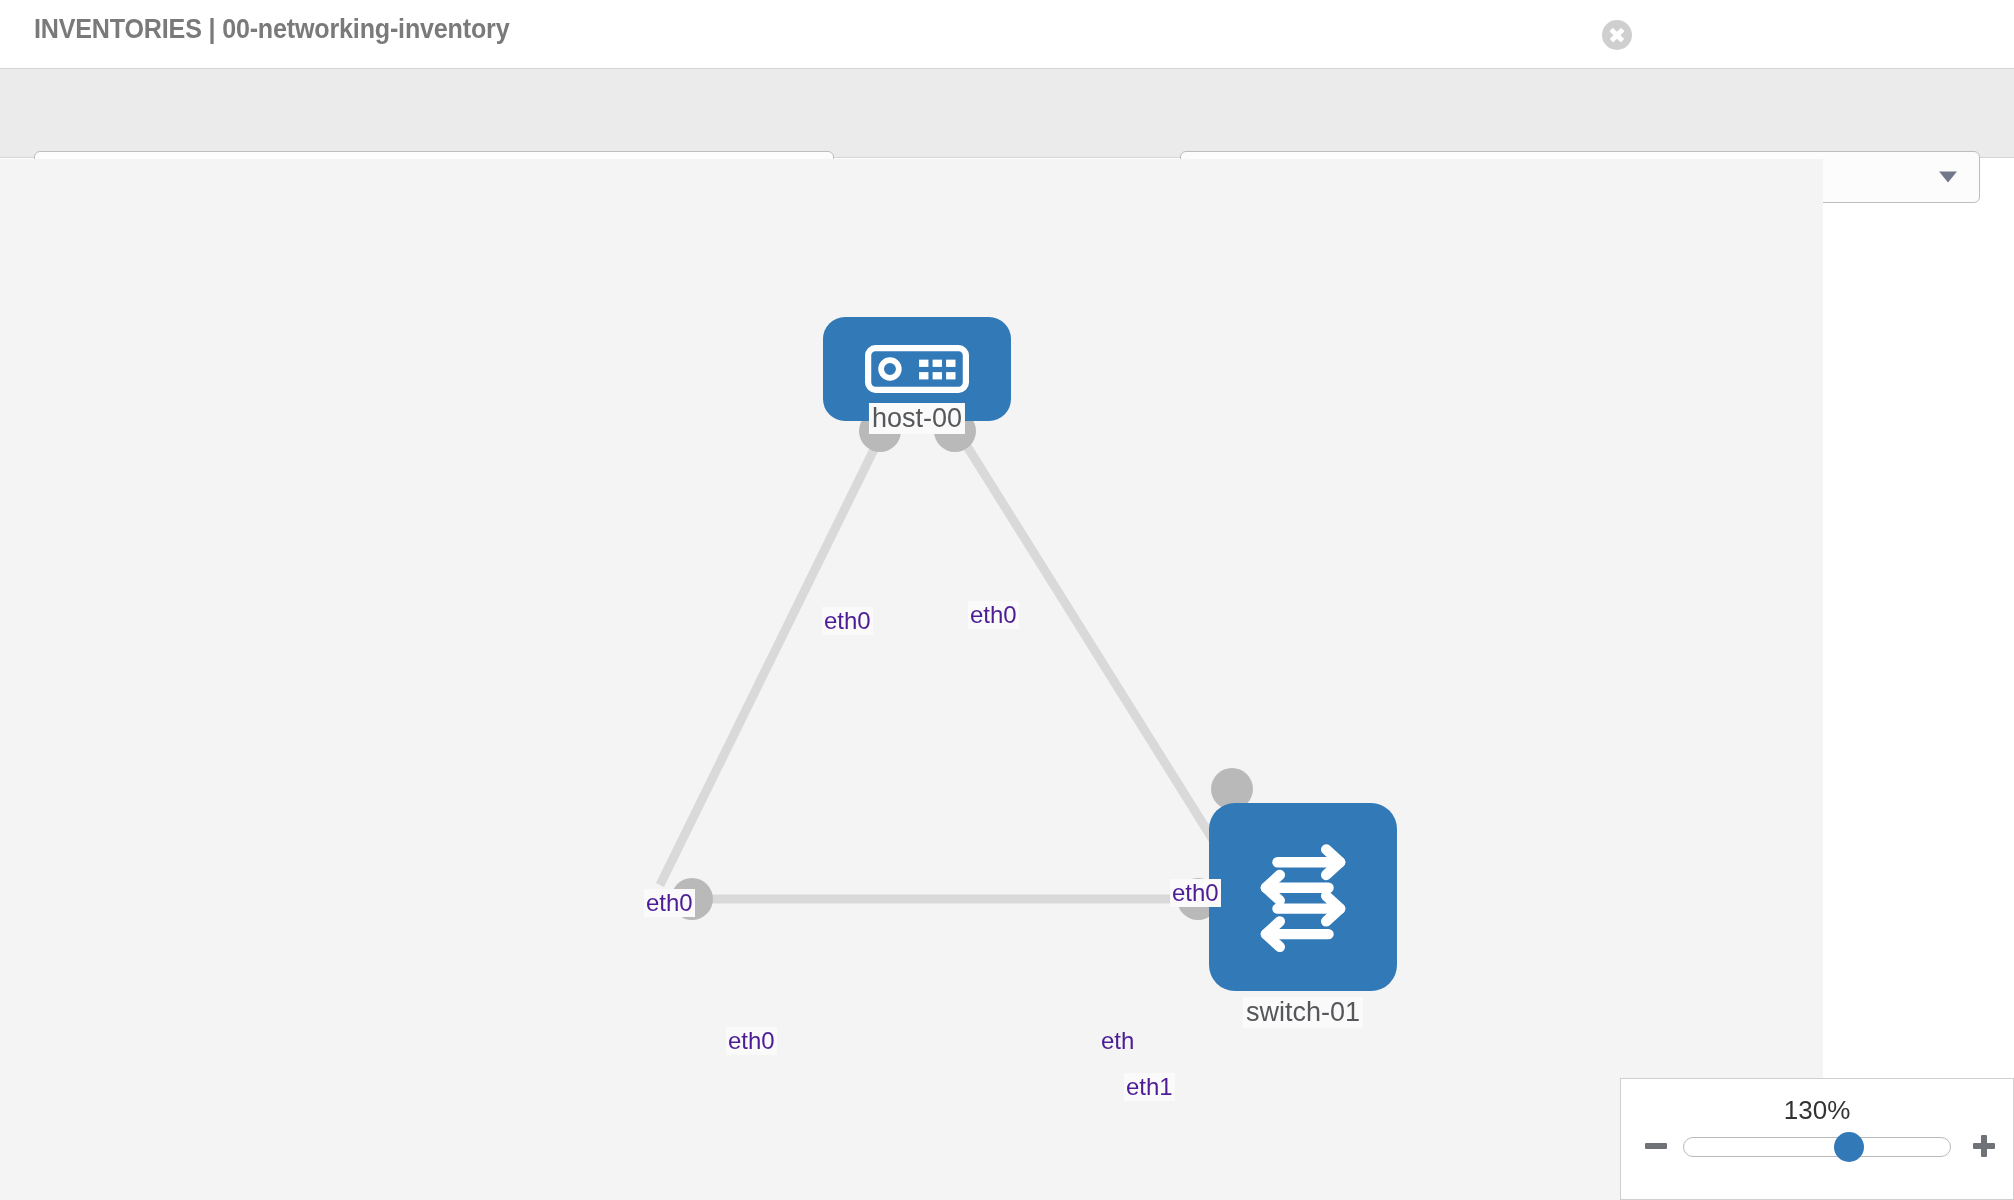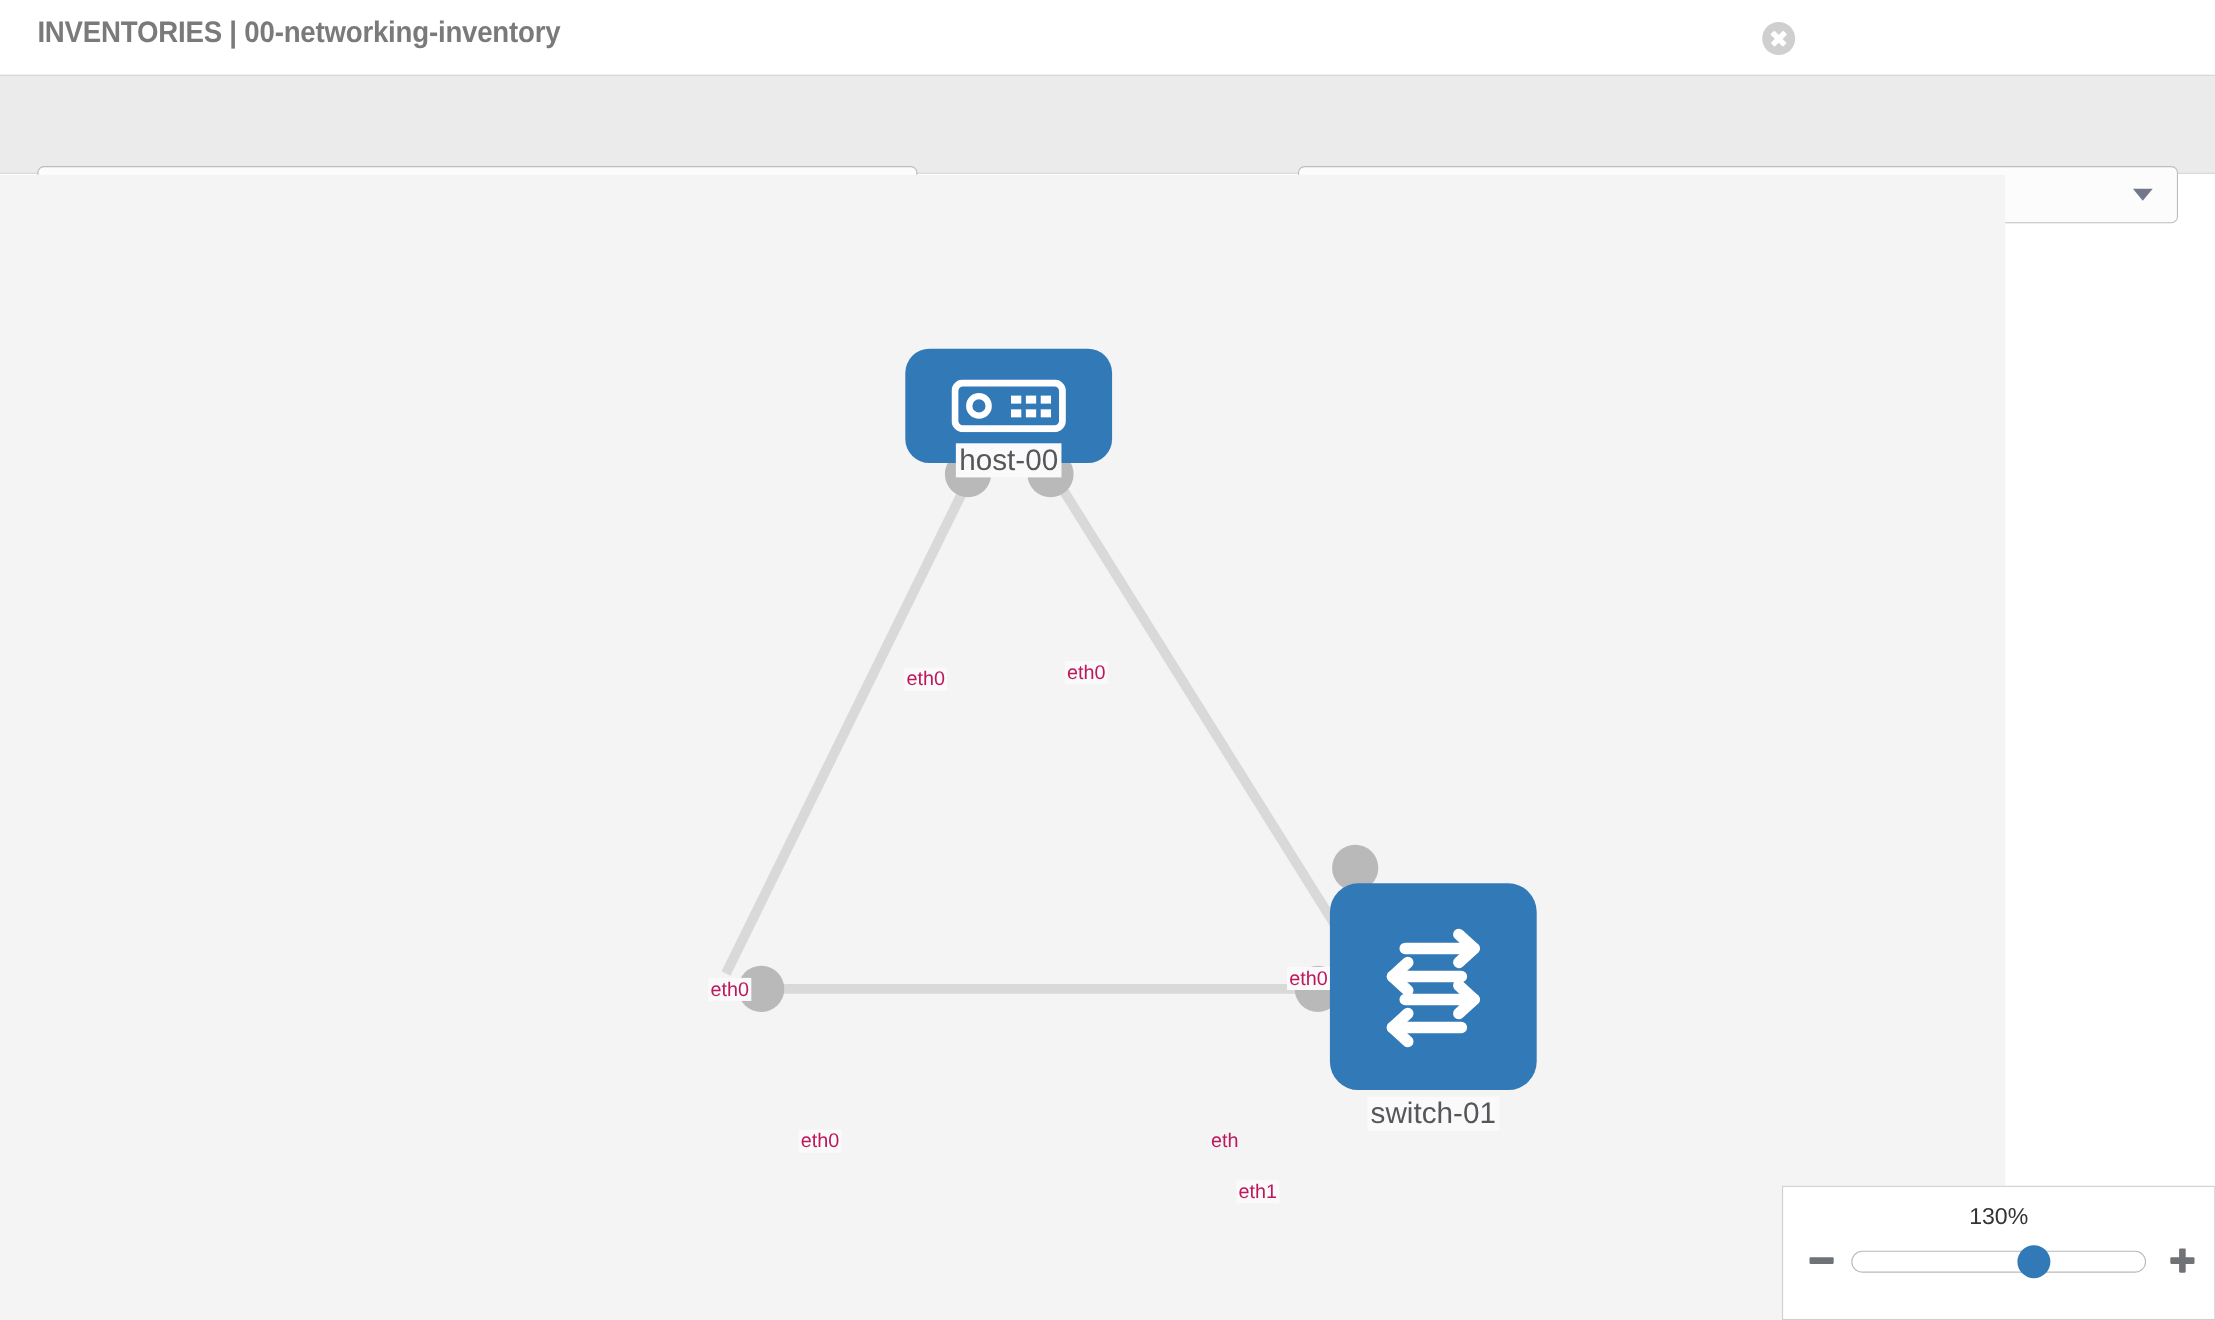--- a/index.html
+++ b/index.html
@@ -117,38 +117,38 @@
   #node-router .node-shape { width: 188px; height: 188px; border-radius: 50%; }
   #node-router .node-label { top: 192px; }
 
   
   #node-switch { left: 1209px; top: 644px; }
   #node-switch .node-shape { width: 188px; height: 188px; border-radius: 26px; }
   #node-switch .node-label { top: 194px; }
 
   .iface-label {
     position: absolute;
-    font-size: 18px;
-    color: #be185d;
+    font-size: 24px;
+    color: #4c1d95;
     background: #fafafa;
     padding: 0 2px;
     white-space: nowrap;
   }
 
   
   #zoom-control {
     position: absolute; left: 1620px; top: 1078px;
     width: 394px; height: 122px;
     background: #ffffff;
     border: 1px solid #cfcfcf;
   }
   #zoom-percent {
     position: absolute; left: 0; right: 0; top: 16px;
     text-align: center;
-    font-size: 21px;
+    font-size: 26px;
     color: #333333;
   }
   #zoom-minus, #zoom-plus {
     position: absolute; top: 52px;
     width: 30px; height: 30px;
     cursor: pointer;
   }
   #zoom-minus { left: 20px; }
   #zoom-plus  { right: 14px; }
   #zoom-minus .h, #zoom-plus .h, #zoom-plus .v {

